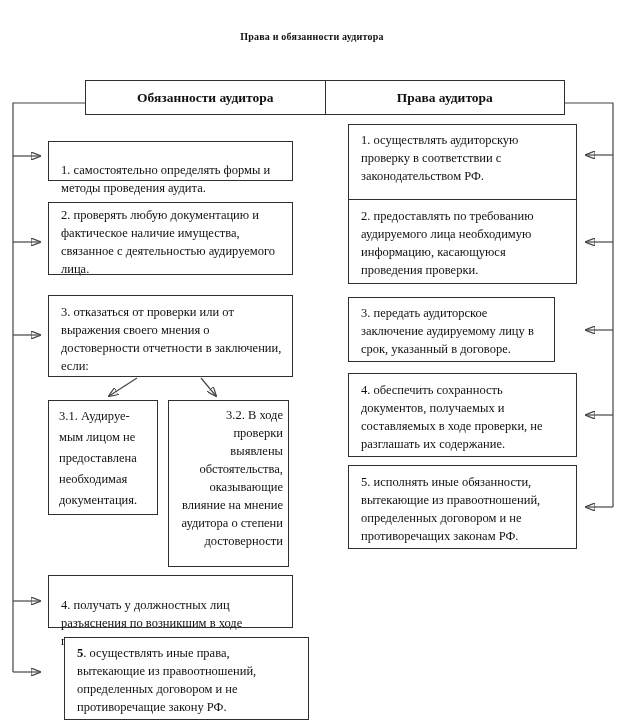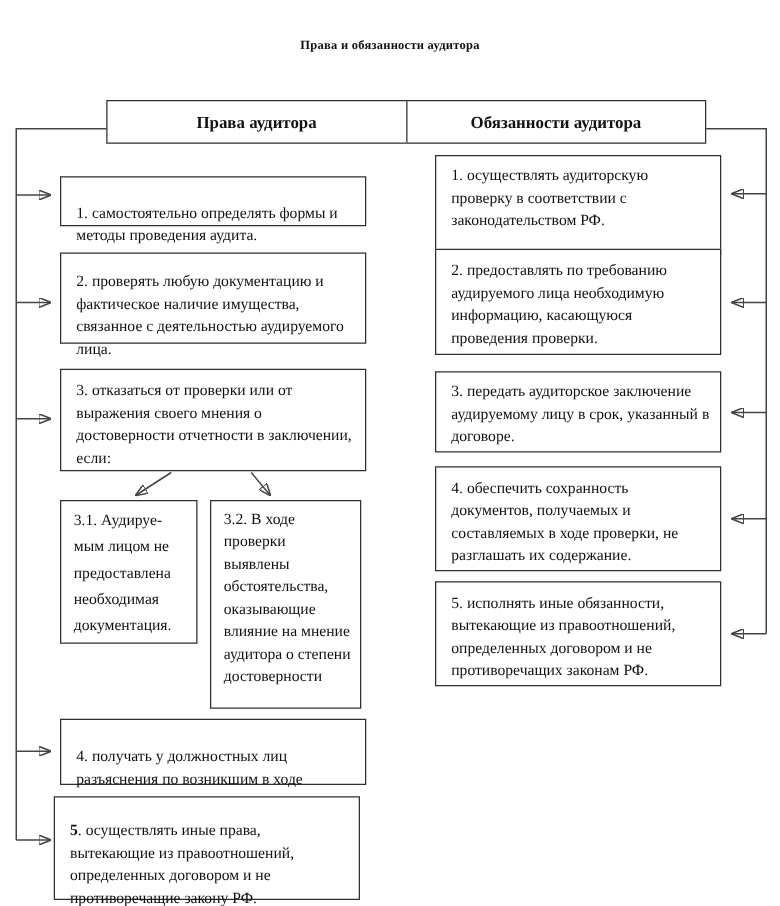--- a/index.html
+++ b/index.html
@@ -47,30 +47,30 @@
     position: absolute;
     border: 1px solid #2f2f2f;
     box-sizing: border-box;
     background: #ffffff;
     font-size: 12.5px;
     line-height: 18px;
     padding: 5px 8px 0 12px;
   }
   
   .l1  { left: 48px;  top: 141px; width: 245px; height: 40px;  padding-top: 19px; }
-  .l2  { left: 48px;  top: 202px; width: 245px; height: 73px;  padding-top: 13px; }
+  .l2  { left: 48px;  top: 202px; width: 245px; height: 73px;  padding-top: 3px; }
   .l3  { left: 48px;  top: 295px; width: 245px; height: 82px;  padding-top: 7px; }
   .l31 { left: 48px;  top: 400px; width: 110px; height: 115px; line-height: 21px; padding: 5px 5px 0 10px; }
-  .l32 { left: 168px; top: 400px; width: 121px; height: 167px; padding: 5px 5px 0 10px; }
+  .l32 { left: 168px; top: 400px; width: 121px; height: 167px; padding: 5px 5px 0 10px; text-align: right; }
   .l4  { left: 48px;  top: 575px; width: 245px; height: 53px;  padding-top: 20px; }
-  .l5  { left: 43px;  top: 637px; width: 245px; height: 83px;  padding-top: 17px; }
+  .l5  { left: 64px;  top: 637px; width: 245px; height: 83px;  padding-top: 6px; }
   
   .r1  { left: 348px; top: 124px; width: 229px; height: 80px;  padding-top: 6px; }
   .r2  { left: 348px; top: 199px; width: 229px; height: 85px;  padding-top: 7px; }
-  .r3  { left: 348px; top: 297px; width: 229px; height: 65px;  padding-top: 6px; }
+  .r3  { left: 348px; top: 297px; width: 207px; height: 65px;  padding-top: 6px; }
   .r4  { left: 348px; top: 373px; width: 229px; height: 84px;  padding-top: 7px; }
   .r5  { left: 348px; top: 465px; width: 229px; height: 84px;  padding-top: 7px; }
 
   .wires {
     position: absolute;
     left: 0; top: 0;
     pointer-events: none;
   }
   .wires path {
     stroke: #454545;
@@ -79,22 +79,22 @@
   }
 </style>
 </head>
 <body>
 
 <div class="canvas">
 
   <div class="title">Права и обязанности аудитора</div>
 
   <div class="hdr">
+    <div class="cell">Обязанности аудитора</div>
     <div class="cell">Права аудитора</div>
-    <div class="cell">Обязанности аудитора</div>
   </div>
 
   <svg class="wires" width="624" height="725" viewBox="0 0 624 725">
     <defs>
       <marker id="arrow" markerWidth="10" markerHeight="8" refX="9" refY="4" orient="auto" markerUnits="userSpaceOnUse">
         <path d="M0,0 L10,4 L0,8 Z" fill="#3a3a3a" stroke="none"></path>
       </marker>
     </defs>
 
     <path d="M85,103 H13 V672"></path>

